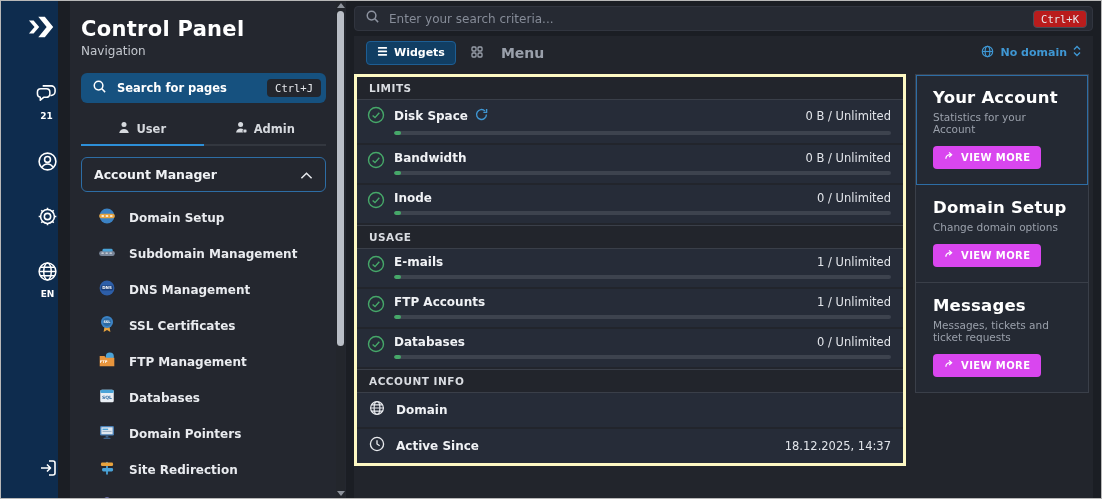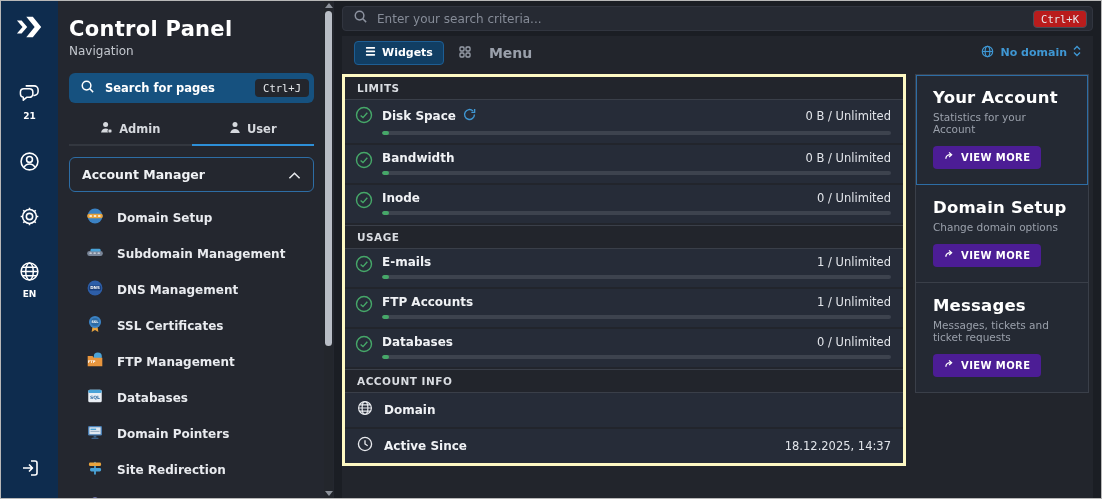--- a/index.html
+++ b/index.html
@@ -3,30 +3,30 @@
 <meta charset="utf-8">
 <style>
   * { box-sizing: border-box; margin: 0; padding: 0; }
   html,body { background:#2a2a2a; }
   body { font-family:"DejaVu Sans", sans-serif; }
   .root { width:1102px; height:499px; border:1px solid #b8b8b8; display:flex;
           background:#1b1e24; overflow:hidden; color:#e8eaee; }
 
   
   .iconbar { width:57px; background:#0e2c4e; display:flex; flex-direction:column;
-             align-items:center; padding:12px 0 14px; flex-shrink:0; }
+             align-items:flex-end; padding:12px 0 14px; flex-shrink:0; }
   .iconbar .logo { margin-bottom:38px; }
   .ibtn { display:flex; flex-direction:column; align-items:center; gap:3px; margin-bottom:30px; cursor:pointer; }
   .ibtn .badge { font-size:9px; font-weight:bold; color:#fff; }
   .ibtn.spacer { flex:1; margin:0; }
   .ibtn.last { margin-bottom:2px; }
 
   
   .navpanel { width:276px; background:#24272f; position:relative; flex-shrink:0;
-              padding:16px 20px 0 11px; overflow:hidden; }
+              padding:16px 20px 0 11px; overflow:hidden;margin-left:12px; }
   .nav-title { font-size:21px; font-weight:600; color:#fff; letter-spacing:.3px; }
   .nav-sub { font-size:12px; color:#c3c7ce; margin-top:3px; }
   .nav-search { margin-top:15px; height:30px; background:#16517f; border-radius:6px;
                 display:flex; align-items:center; padding:0 5px 0 11px; cursor:pointer; }
   .nav-search .lbl { flex:1; margin-left:10px; font-size:11.5px; font-weight:bold; color:#fff; }
   .kbd { background:#23262d; border-radius:4px; font-family:"DejaVu Sans Mono", monospace;
          font-size:10.5px; color:#e6e8ec; padding:3px 8px; }
   .nav-tabs { display:flex; margin-top:13px; border-bottom:2px solid #33373f; }
   .nav-tab { flex:1; display:flex; justify-content:center; align-items:center; gap:6px;
              padding:5px 0 7px; font-size:11.5px; font-weight:bold; color:#d6d9de;
@@ -86,21 +86,21 @@
   .irow .plabel { font-size:12px; font-weight:600; color:#f0f2f5; }
   .irow .pvalue { margin-left:auto; font-size:11.5px; color:#e2e5ea; }
 
   .cards { width:174px; border:1px solid #3a3f49; background:#22252c; flex-shrink:0; }
   .card { background:#242933; padding:13px 17px 15px; border-bottom:1px solid #3a3f49; }
   .card:last-child { border-bottom:none; }
   .card.hl { outline:1px solid #2d6da5; outline-offset:-1px; }
   .card .ctitle { font-size:16.5px; font-weight:600; color:#fff; letter-spacing:.2px; }
   .card .csub { font-size:10.5px; color:#9aa0ab; margin-top:4px; }
   .card .cbtn { margin-top:11px; display:inline-flex; align-items:center; gap:6px;
-                background:#4c1d95; border:none; border-radius:4px; padding:5px 11px;
+                background:#d946ef; border:none; border-radius:4px; padding:5px 11px;
                 color:#fff; font-size:10px; font-weight:bold; letter-spacing:.4px;
                 font-family:inherit; cursor:pointer; }
 </style>
 </head>
 <body>
 
 <div class="root">
 
   <div class="iconbar">
     <div class="logo">
@@ -166,38 +166,38 @@
         <svg width="15" height="15" viewBox="0 0 16 16" fill="none" stroke="#fff" stroke-width="1.6">
           <circle cx="7" cy="7" r="4.6"></circle>
             <path d="M10.5 10.5 14 14"></path>
         </svg>
       </span>
       <span class="lbl">Search for pages</span>
       <span class="kbd">Ctrl+J</span>
     </div>
 
     <div class="nav-tabs">
+      <div class="nav-tab active">
+        <span>
+          <svg width="12" height="13" viewBox="0 0 12 13">
+            <circle cx="6" cy="3.6" r="2.5" fill="#d6d9de"></circle>
+            <path d="M1.2 12c.6-2.7 2.4-4 4.8-4s4.2 1.3 4.8 4z" fill="#d6d9de"></path>
+          </svg>
+        </span>
+        <span>User</span>
+      </div>
       <div class="nav-tab">
         <span>
           <svg width="13" height="13" viewBox="0 0 13 13">
             <circle cx="5.6" cy="3.6" r="2.5" fill="#d6d9de"></circle>
             <path d="M1 11.6c.6-2.7 2.3-4 4.6-4s4 1.3 4.6 4z" fill="#d6d9de"></path>
             <circle cx="10" cy="10" r="2.1" fill="#d6d9de" stroke="#24272f" stroke-width="0.8"></circle>
           </svg>
         </span>
         <span>Admin</span>
-      </div>
-      <div class="nav-tab active">
-        <span>
-          <svg width="12" height="13" viewBox="0 0 12 13">
-            <circle cx="6" cy="3.6" r="2.5" fill="#d6d9de"></circle>
-            <path d="M1.2 12c.6-2.7 2.4-4 4.8-4s4.2 1.3 4.8 4z" fill="#d6d9de"></path>
-          </svg>
-        </span>
-        <span>User</span>
       </div>
     </div>
 
     <div class="nav-dd">
       <span class="lbl">Account Manager</span>
       <span>
         <svg width="13" height="9" viewBox="0 0 14 9" fill="none" stroke="#e8eaee" stroke-width="1.6">
           <path d="M1.5 7.5 7 2 12.5 7.5"></path>
         </svg>
       </span>

